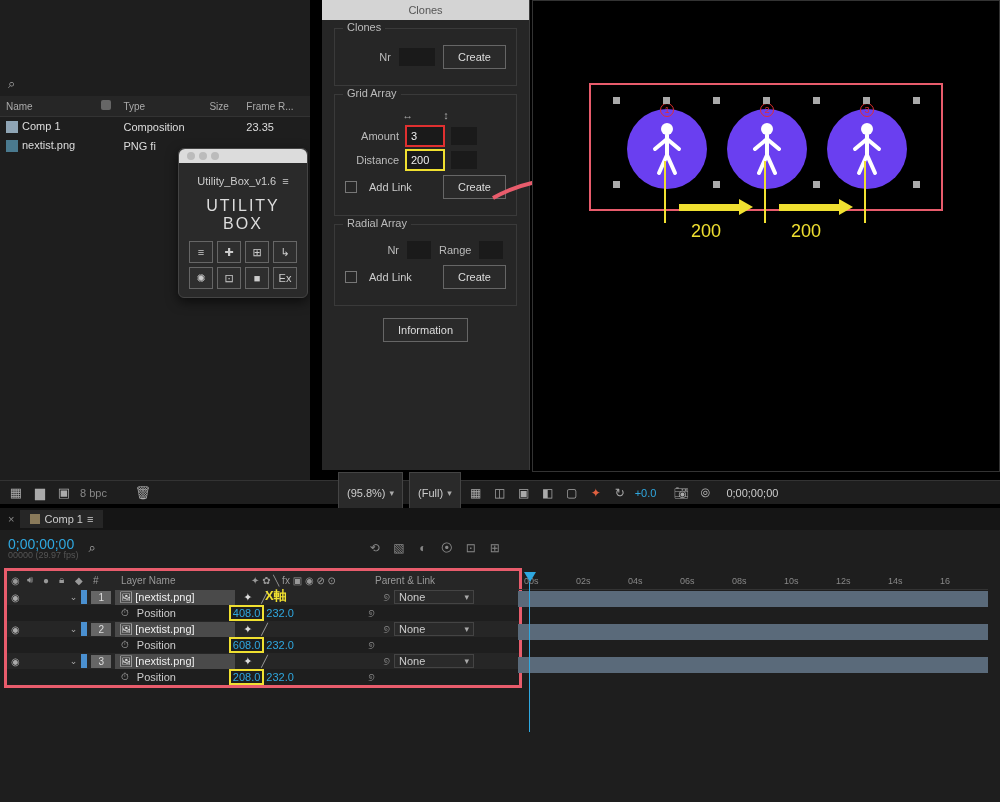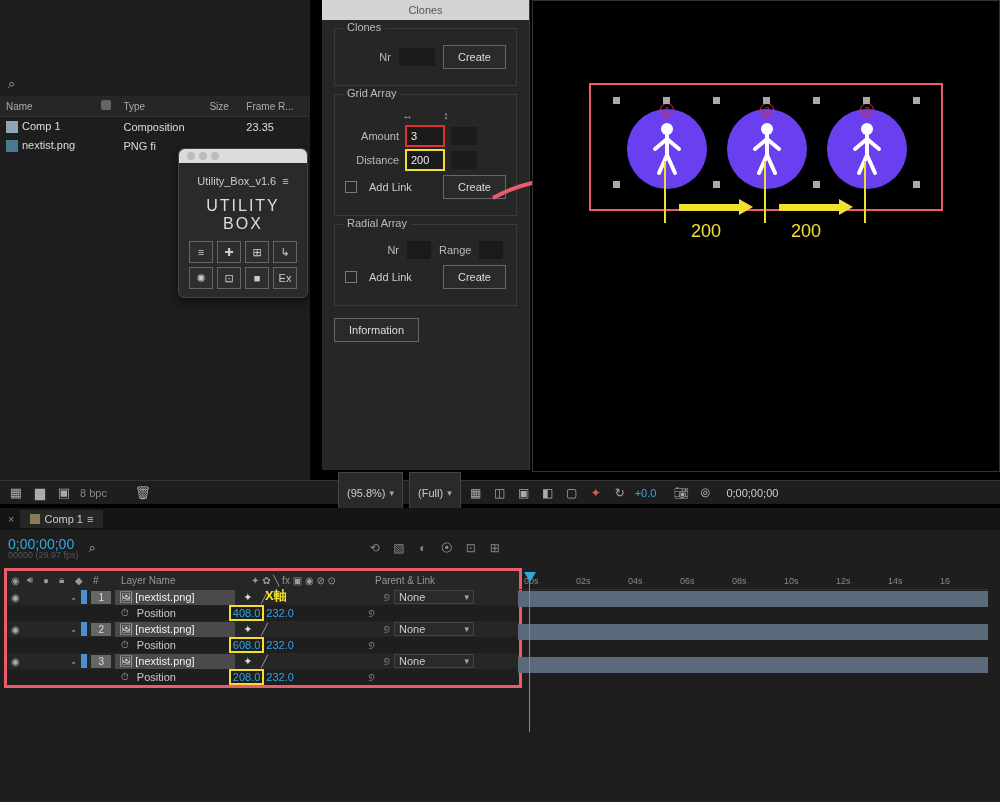--- a/index.html
+++ b/index.html
@@ -383,21 +383,21 @@
         <label style="width:auto">Range</label>
         <input class="num-input" style="width: 24px;">
       </div>
       <div class="row">
         <span class="cb"></span>
         <span>Add Link</span>
         <button class="btn" style="margin-left:auto">Create</button>
       </div>
     </div>
 
-    <div style="display:flex;justify-content:flex-start;margin-top:4px;">
+    <div style="display:flex;justify-content:center;margin-top:4px;">
       <button class="btn">Information</button>
     </div>
   </div>
 </div>
 
 <svg class="curved-arrow" viewBox="0 0 110 40">
   <path d="M5,30 Q50,5 95,15" stroke="#e85c6c" stroke-width="4" fill="none"></path>
   <polygon points="95,15 82,8 86,22" fill="#e85c6c"></polygon>
 </svg>
 

